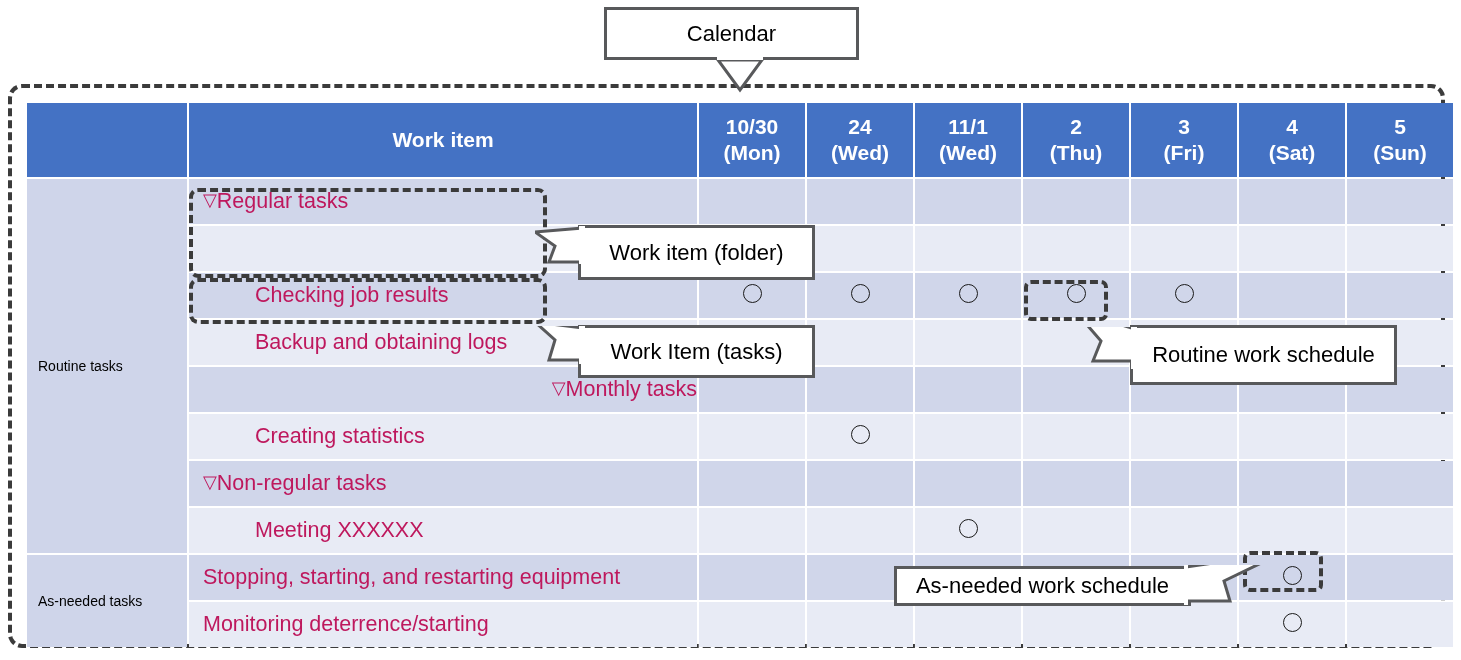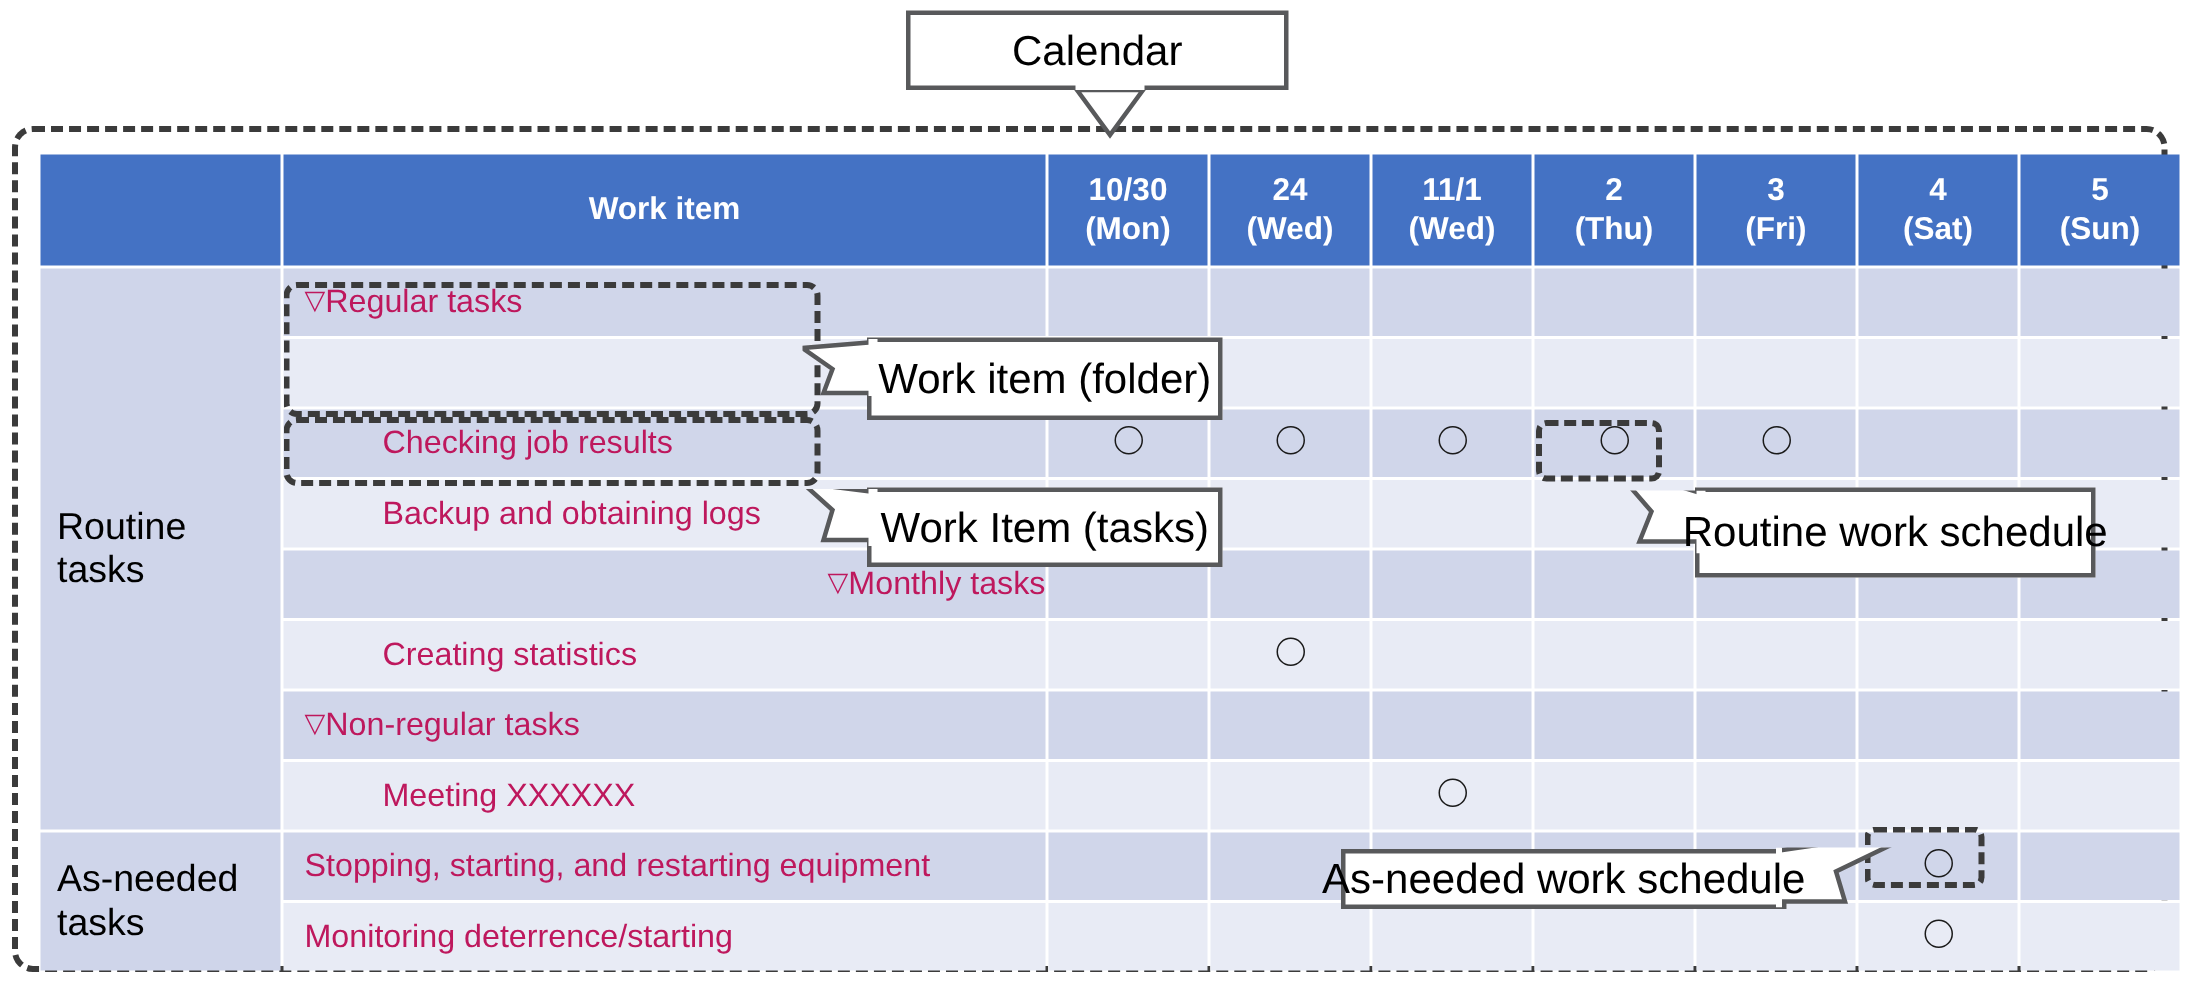--- a/index.html
+++ b/index.html
@@ -52,21 +52,21 @@
     color: #ffffff;
     font-size: 21px;
     text-align: center;
     line-height: 1.22;
     height: 74px;
   }
   .hdr-blank { background: #4472C4; }
   .catcell {
     background: #CFD5EA;
     color: #000000;
-    font-size: 25px;
+    font-size: 14px;
     text-align: left;
     padding-left: 11px !important;
     vertical-align: middle;
   }
   .taskcell {
     color: #be185d;
     font-size: 21.5px;
     height: 45px;
     white-space: nowrap;
   }
@@ -110,21 +110,21 @@
   #hl-cell-thu { left: 1024px; top: 280px; width: 84px; height: 41px; border-radius: 7px; }
   #hl-cell-sat { left: 1243px; top: 551px; width: 80px; height: 41px; border-radius: 7px; }
 
   
   .callout {
     position: absolute;
     box-sizing: border-box;
     background: #ffffff;
     border: 3px solid #58595B;
     color: #000;
-    font-size: 28px;
+    font-size: 22px;
     display: flex;
     align-items: center;
     justify-content: center;
     white-space: nowrap;
   }
 
   
   #callout-calendar {
     left: 604px; top: 7px; width: 255px; height: 53px;
   }

